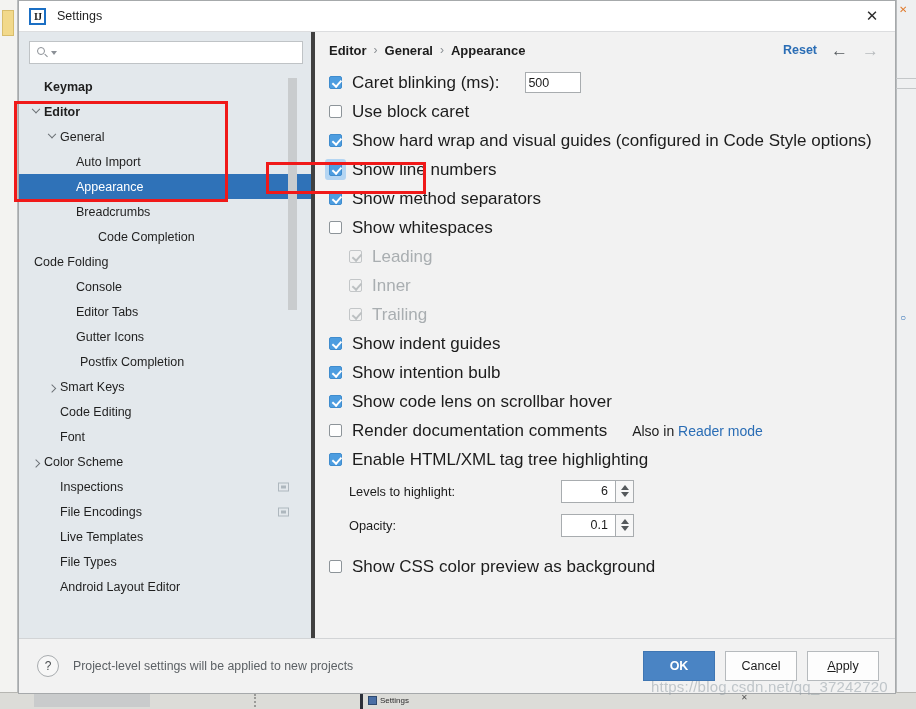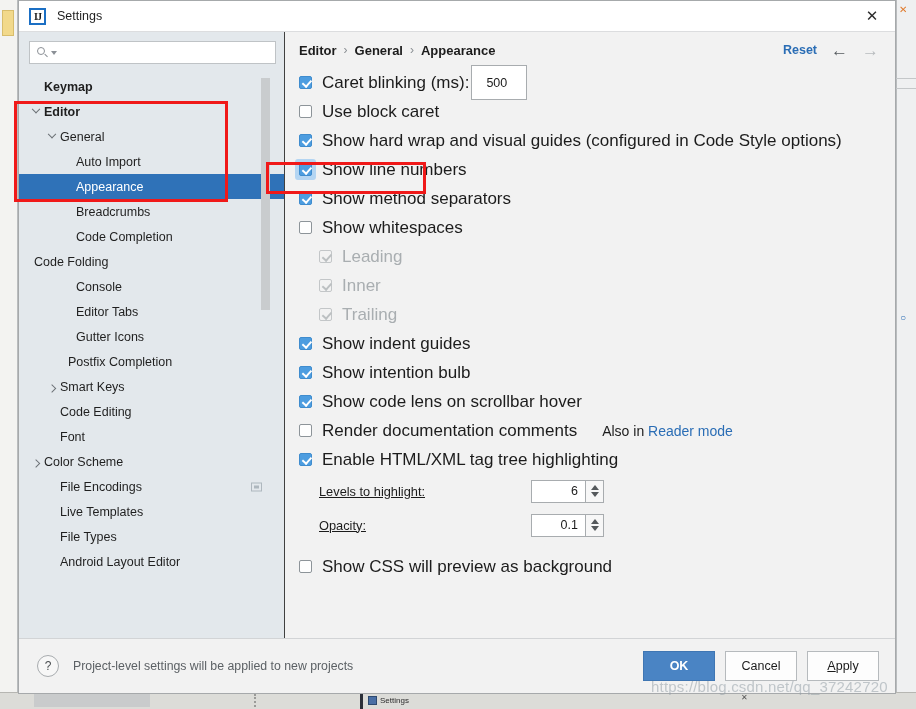--- a/index.html
+++ b/index.html
@@ -62,25 +62,25 @@
     width: 46px; height: 30px;
     display: flex; align-items: center; justify-content: center;
     font-size: 15px; color: #2b2b2b; cursor: default;
   }
 
   
   .dlg-body { flex: 1; display: flex; min-height: 0; position: relative; }
 
   
   .sidebar {
-    width: 266px; flex: none;
+    width: 296px; flex: none;
     background: #e3e8ec;
     display: flex; flex-direction: column;
     position: relative;
-    border-right: 1px solid #404040;
+    border-right: 4px solid #404040;
   }
   .search-wrap { padding: 9px 8px 6px 10px; }
   .search-box {
     height: 23px; background: #fff;
     border: 1px solid #bfc3c6;
     display: flex; align-items: center; padding: 0 6px;
     position: relative;
   }
   .search-ico { width: 14px; height: 14px; position: relative; flex: none; }
   .search-ico .ring {
@@ -172,28 +172,28 @@
     background: #b4d5f2; border-radius: 3px; z-index: -1;
   }
   .cb-wrap { position: relative; display: flex; align-items: center; z-index: 0; }
 
   .opt-label { margin-left: 10px; font-size: 17px; color: #1c1c1c; white-space: nowrap; }
   .opt-label.dis { color: #a9aeb1; }
   .opt-suffix { margin-left: 10px; font-size: 14px; color: #1c1c1c; }
   .link-blue { color: #2a6db5; cursor: pointer; }
 
   .txtfield {
-    margin-left: 2px;
-    width: 56px; height: 35px;
+    margin-left: 26px;
+    width: 56px; height: 21px;
     border: 1px solid #a8acaf; background: #fff;
     font-family: "Liberation Sans", sans-serif; font-size: 12.5px;
-    color: #1c1c1c; padding: 0 14px; outline: none;
-  }
-
-  .lbl-plain { font-size: 12.8px; color: #1c1c1c; text-decoration: underline; }
+    color: #1c1c1c; padding: 0 2px; outline: none;
+  }
+
+  .lbl-plain { font-size: 12.8px; color: #1c1c1c; }
   .spinner-wrap { position: absolute; left: 232px; display: flex; height: 23px; }
   .spin-field {
     width: 54px; height: 23px;
     border: 1px solid #a8acaf; border-right: none; background: #fff;
     font-family: "Liberation Sans", sans-serif; font-size: 12.5px;
     color: #1c1c1c; text-align: right; padding-right: 7px; outline: none;
   }
   .spin-btns {
     width: 19px; height: 23px; border: 1px solid #a8acaf;
     background: #f7f7f7; display: flex; flex-direction: column;
@@ -314,41 +314,41 @@
             <span>Auto Import</span>
           </div>
           <div class="tree-row sel" style="padding-left: 42px;">
             <span class="tw spacer"></span>
             <span>Appearance</span>
           </div>
           <div class="tree-row" style="padding-left: 42px;">
             <span class="tw spacer"></span>
             <span>Breadcrumbs</span>
           </div>
+          <div class="tree-row" style="padding-left: 42px; margin-left: 22px;">
+            <span class="tw spacer"></span>
+            <span>Code Completion</span>
+          </div>
+          <div class="tree-row" style="">
+            <span class="tw spacer"></span>
+            <span>Code Folding</span>
+          </div>
           <div class="tree-row" style="padding-left: 42px;">
             <span class="tw spacer"></span>
-            <span>Code Completion</span>
-          </div>
-          <div class="tree-row" style="">
-            <span class="tw spacer"></span>
-            <span>Code Folding</span>
+            <span>Console</span>
           </div>
           <div class="tree-row" style="padding-left: 42px;">
             <span class="tw spacer"></span>
-            <span>Console</span>
+            <span>Editor Tabs</span>
           </div>
           <div class="tree-row" style="padding-left: 42px;">
             <span class="tw spacer"></span>
-            <span>Editor Tabs</span>
-          </div>
-          <div class="tree-row" style="padding-left: 42px;">
-            <span class="tw spacer"></span>
             <span>Gutter Icons</span>
           </div>
-          <div class="tree-row" style="padding-left: 34px;">
+          <div class="tree-row" style="padding-left: 46px;">
             <span class="tw spacer"></span>
             <span>Postfix Completion</span>
           </div>
           <div class="tree-row" style="padding-left: 26px;">
             <span class="tw">
               <span class="chev right"></span>
             </span>
             <span>Smart Keys</span>
           </div>
           <div class="tree-row" style="padding-left: 26px;">
@@ -357,20 +357,25 @@
           </div>
           <div class="tree-row" style="padding-left: 26px;">
             <span class="tw spacer"></span>
             <span>Font</span>
           </div>
           <div class="tree-row" style="padding-left: 10px;">
             <span class="tw">
               <span class="chev right"></span>
             </span>
             <span>Color Scheme</span>
+          </div>
+          <div class="tree-row" style="padding-left: 26px;">
+            <span class="tw spacer"></span>
+            <span>Inspections</span>
+            <span class="badge-ico"></span>
           </div>
           <div class="tree-row" style="padding-left: 26px;">
             <span class="tw spacer"></span>
             <span>File Encodings</span>
             <span class="badge-ico"></span>
           </div>
           <div class="tree-row" style="padding-left: 26px;">
             <span class="tw spacer"></span>
             <span>Live Templates</span>
           </div>
@@ -526,21 +531,21 @@
               <span class="spin-up"></span>
               <span class="spin-dn"></span>
             </span>
           </span>
         </div>
 
         <div class="opt-row" style="margin-top:10px;">
           <span class="cb-wrap">
             <span class="cb"></span>
           </span>
-          <span class="opt-label">Show CSS will preview as background</span>
+          <span class="opt-label">Show CSS color preview as background</span>
         </div>
 
       </div>
     </div>
   </div>
 
   <div class="footer">
     <div class="help-btn">?</div>
     <div class="footer-note">Project-level settings will be applied to new projects</div>
     <div class="footer-btns">

